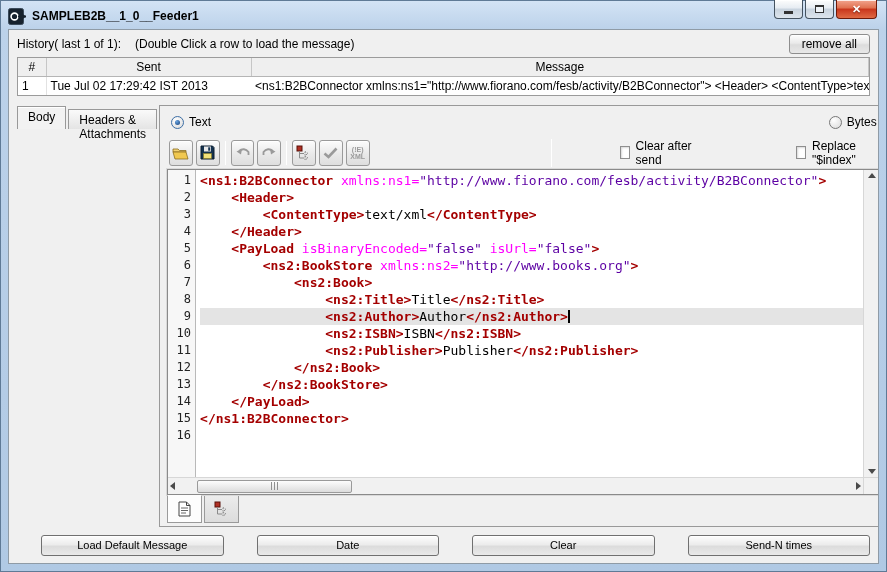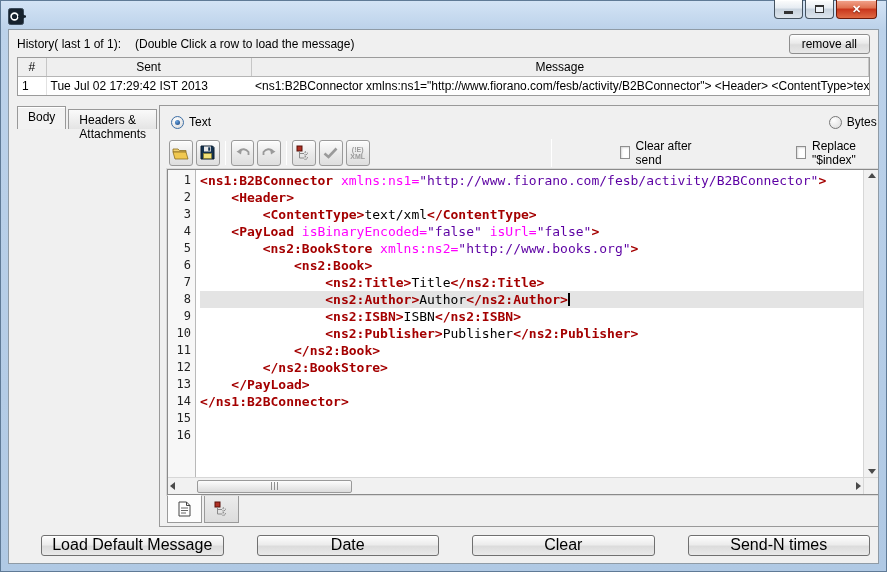--- a/index.html
+++ b/index.html
@@ -133,34 +133,35 @@
   .mini-tabs { height: 31px; display: flex; align-items: flex-start; padding-top: 1px; }
   .mini-tab { width: 35px; height: 27px; border: 1px solid #9a9a9a; border-top: none;
               background: linear-gradient(180deg,#ececec,#dcdcdc); margin-right: 2px;
               display: flex; align-items: center; justify-content: center; }
   .mini-tab.active { background: #fdfdfd; height: 28px; margin-top: -1px; border-top: 1px solid #fdfdfd; }
 
   
   .action-row { height: 36px; display: flex; align-items: center; gap: 9px; padding: 0 8px; }
   .action-btn { flex: 1; height: 21px; border: 1px solid #707070; border-radius: 3px;
     background: linear-gradient(180deg,#fdfdfd,#ececec 45%,#dcdcdc 55%,#e9e9e9);
-    font-size: 16px; box-shadow: inset 0 1px 0 #fff; margin-left: 24px; }
+    font-size: 11px; box-shadow: inset 0 1px 0 #fff; margin-left: 24px; }
 </style>
 </head>
 <body>
 
 <div class="frame">
 
   <div class="titlebar">
     <svg class="title-icon" viewBox="0 0 19 17">
       <rect x="0.5" y="0.5" width="15" height="16" rx="2" fill="#16222e" stroke="#3a4a5a"></rect>
       <circle cx="6.5" cy="8.5" r="3.4" fill="none" stroke="#fff" stroke-width="1.6"></circle>
       <line x1="10" y1="8.5" x2="18" y2="8.5" stroke="#16222e" stroke-width="2"></line>
       <path d="M14 5.5 L18 8.5 L14 11.5 Z" fill="#16222e"></path>
     </svg>
+    <span class="title-text">SAMPLEB2B__1_0__Feeder1</span>
     <div class="win-btns">
       <div class="win-btn">
           <div class="glyph-min"></div>
         </div>
       <div class="win-btn">
           <div class="glyph-max"></div>
         </div>
       <div class="win-btn close">
           <span class="glyph-close">✕</span>
         </div>
@@ -293,20 +294,21 @@
                 <div class="ln">12</div>
                 <div class="ln">13</div>
                 <div class="ln">14</div>
                 <div class="ln">15</div>
                 <div class="ln">16</div>
               </div>
             <div class="code">
                 <div class="code-line"><span class="seg-tag">&lt;ns1:B2BConnector</span><span class="seg-attr"> xmlns:ns1=</span><span class="seg-str">"http://www.fiorano.com/fesb/activity/B2BConnector"</span><span class="seg-tag">&gt;</span></div>
                 <div class="code-line"><span class="seg-tag">    &lt;Header&gt;</span></div>
                 <div class="code-line"><span class="seg-tag">        &lt;ContentType&gt;</span><span class="seg-text">text/xml</span><span class="seg-tag">&lt;/ContentType&gt;</span></div>
+                <div class="code-line"><span class="seg-tag">    &lt;/Header&gt;</span></div>
                 <div class="code-line"><span class="seg-tag">    &lt;PayLoad</span><span class="seg-attr"> isBinaryEncoded=</span><span class="seg-str">"false"</span><span class="seg-attr"> isUrl=</span><span class="seg-str">"false"</span><span class="seg-tag">&gt;</span></div>
                 <div class="code-line"><span class="seg-tag">        &lt;ns2:BookStore</span><span class="seg-attr"> xmlns:ns2=</span><span class="seg-str">"http://www.books.org"</span><span class="seg-tag">&gt;</span></div>
                 <div class="code-line"><span class="seg-tag">            &lt;ns2:Book&gt;</span></div>
                 <div class="code-line"><span class="seg-tag">                &lt;ns2:Title&gt;</span><span class="seg-text">Title</span><span class="seg-tag">&lt;/ns2:Title&gt;</span></div>
                 <div class="code-line current"><span class="seg-tag">                &lt;ns2:Author&gt;</span><span class="seg-text">Author</span><span class="seg-tag">&lt;/ns2:Author&gt;</span><span class="caret"></span></div>
                 <div class="code-line"><span class="seg-tag">                &lt;ns2:ISBN&gt;</span><span class="seg-text">ISBN</span><span class="seg-tag">&lt;/ns2:ISBN&gt;</span></div>
                 <div class="code-line"><span class="seg-tag">                &lt;ns2:Publisher&gt;</span><span class="seg-text">Publisher</span><span class="seg-tag">&lt;/ns2:Publisher&gt;</span></div>
                 <div class="code-line"><span class="seg-tag">            &lt;/ns2:Book&gt;</span></div>
                 <div class="code-line"><span class="seg-tag">        &lt;/ns2:BookStore&gt;</span></div>
                 <div class="code-line"><span class="seg-tag">    &lt;/PayLoad&gt;</span></div>

